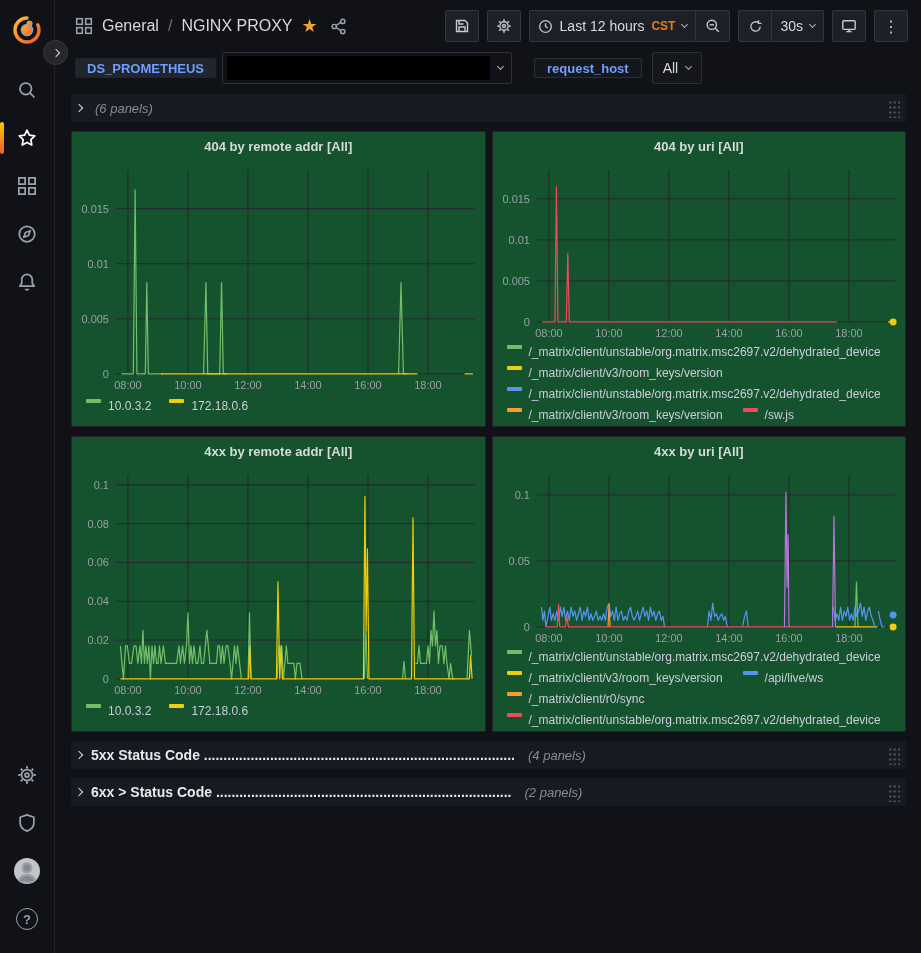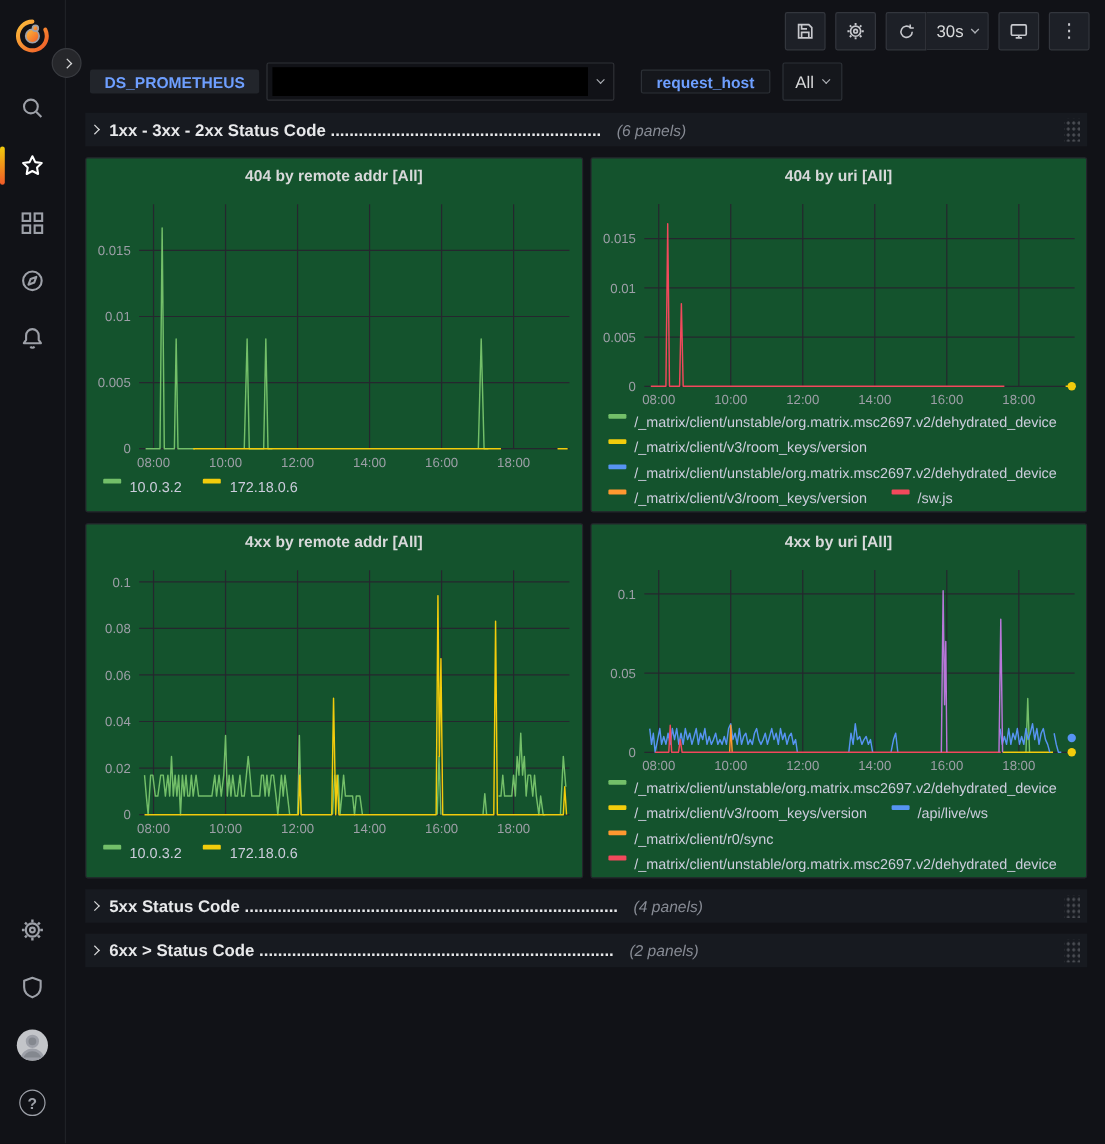--- a/index.html
+++ b/index.html
@@ -158,20 +158,39 @@
     </div>
   </aside>
 
   <button class="expand-btn">
     <span class="chev right"></span>
   </button>
 
   <div class="main">
 
     <header class="topnav">
+      <div class="breadcrumb">
+        <svg width="18" height="18" viewBox="0 0 16 16">
+          <rect x="1.5" y="1.5" width="5" height="5"></rect>
+            <rect x="9.5" y="1.5" width="5" height="5"></rect>
+          <rect x="1.5" y="9.5" width="5" height="5"></rect>
+            <rect x="9.5" y="9.5" width="5" height="5"></rect>
+        </svg>
+        <span>General</span>
+        <span class="crumb-sep">/</span>
+        <span>NGINX PROXY</span>
+        <span class="star-filled">★</span>
+        <svg width="17" height="17" viewBox="0 0 16 16" style="margin-left:3px">
+          <circle cx="12" cy="3.2" r="2"></circle>
+            <circle cx="4" cy="8" r="2"></circle>
+            <circle cx="12" cy="12.8" r="2"></circle>
+          <line x1="5.8" y1="7" x2="10.2" y2="4.2"></line>
+            <line x1="5.8" y1="9" x2="10.2" y2="11.8"></line>
+        </svg>
+      </div>
       <div class="toolbar">
         <button class="tbtn">
           <svg width="16" height="16" viewBox="0 0 16 16">
             <path d="M2.5 2.5h8.5l2.5 2.5v8.5H2.5z"></path>
               <path d="M5 13.5V9h6v4.5"></path>
               <path d="M5 2.5V6h4.5"></path>
           </svg>
         </button>
         <button class="tbtn">
           <svg width="16" height="16" viewBox="0 0 16 16">
@@ -185,20 +204,38 @@
               <line x1="3.2" y1="3.2" x2="4.4" y2="4.4"></line>
                 <line x1="11.6" y1="11.6" x2="12.8" y2="12.8"></line>
               <line x1="3.2" y1="12.8" x2="4.4" y2="11.6"></line>
                 <line x1="11.6" y1="4.4" x2="12.8" y2="3.2"></line>
             </g>
           </svg>
         </button>
         <div class="tgroup">
           <button class="tbtn">
             <svg width="15" height="15" viewBox="0 0 16 16">
+              <circle cx="8" cy="8" r="6.2"></circle>
+                <path d="M8 4.5V8l2.4 1.5"></path>
+            </svg>
+            <span>Last 12 hours</span>
+            <span class="tz">CST</span>
+            <span class="chev down small"></span>
+          </button>
+          <button class="tbtn">
+            <svg width="16" height="16" viewBox="0 0 16 16">
+              <circle cx="6.8" cy="6.8" r="4.6"></circle>
+                <line x1="10.2" y1="10.2" x2="13.8" y2="13.8"></line>
+                <line x1="4.6" y1="6.8" x2="9" y2="6.8"></line>
+            </svg>
+          </button>
+        </div>
+        <div class="tgroup">
+          <button class="tbtn">
+            <svg width="15" height="15" viewBox="0 0 16 16">
               <path d="M13 8A5 5 0 1 1 11.4 4.3"></path>
                 <path d="M11.2 1.4v3.2h3.2" stroke-linejoin="round"></path>
             </svg>
           </button>
           <button class="tbtn">
             <span>30s</span>
             <span class="chev down small"></span>
           </button>
         </div>
         <button class="tbtn">
@@ -225,21 +262,20 @@
       <div class="var-all">
         <span>All</span>
         <span class="chev down small"></span>
       </div>
     </div>
 
     <main class="dashboard">
 
       <div class="row-header collapsed">
         <span class="chev right"></span>
-        <span class="row-title">1xx - 3xx - 2xx Status Code ..........................................................</span>
         <span class="row-count">(6 panels)</span>
         <span class="drag-dots"></span>
       </div>
 
 
       <div class="panels">
         <section class="panel">
           <header class="panel-title">404 by remote addr [All]</header>
           <svg class="chart tall" viewBox="0 0 413 234">
               <line x1="56.01673640167365" x2="56.01673640167365" y1="10" y2="214" stroke="#25272e" stroke-width="1"></line>

